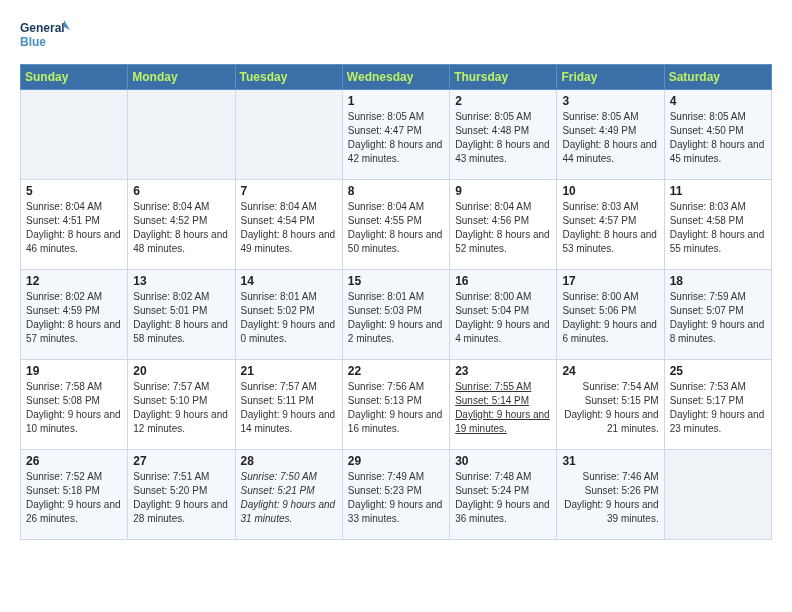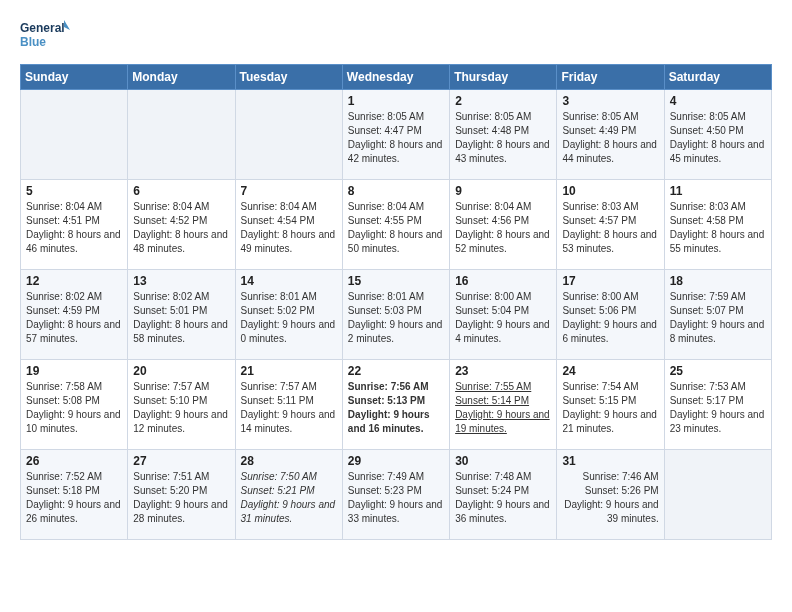--- a/index.html
+++ b/index.html
@@ -40,21 +40,21 @@
       color: #444;
       margin-top: 2px;
     }
     table {
       width: 100%;
       border-collapse: collapse;
       table-layout: fixed;
     }
     thead tr th {
       background: #3a6fa8;
-      color: #ffffff;
+      color: #bef264;
       font-size: 12px;
       font-weight: bold;
       padding: 5px 4px;
       text-align: left;
       border: 1px solid #5a8fc8;
     }
     tbody tr td {
       vertical-align: top;
       border: 1px solid #d0d8e4;
       padding: 4px 5px;
@@ -247,33 +247,33 @@
 Daylight: 9 hours and 12 minutes.</div>
           </td>
           <td>
             <span class="day-number">21</span>
             <div class="day-info" style="white-space: pre-line;">Sunrise: 7:57 AM
 Sunset: 5:11 PM
 Daylight: 9 hours and 14 minutes.</div>
           </td>
           <td>
             <span class="day-number">22</span>
-            <div class="day-info" style="white-space: pre-line; font-weight: bold;">Sunrise: 7:56 AM
+            <div class="day-info" style="white-space: pre-line;">Sunrise: 7:56 AM
 Sunset: 5:13 PM
 Daylight: 9 hours and 16 minutes.</div>
           </td>
           <td>
             <span class="day-number">23</span>
             <div class="day-info" style="white-space: pre-line; text-decoration: underline;">Sunrise: 7:55 AM
 Sunset: 5:14 PM
 Daylight: 9 hours and 19 minutes.</div>
           </td>
           <td>
             <span class="day-number">24</span>
-            <div class="day-info" style="white-space: pre-line;">Sunrise: 7:54 AM
+            <div class="day-info" style="white-space: pre-line; text-align: right;">Sunrise: 7:54 AM
 Sunset: 5:15 PM
 Daylight: 9 hours and 21 minutes.</div>
           </td>
           <td>
             <span class="day-number">25</span>
             <div class="day-info" style="white-space: pre-line;">Sunrise: 7:53 AM
 Sunset: 5:17 PM
 Daylight: 9 hours and 23 minutes.</div>
           </td>
         </tr>

